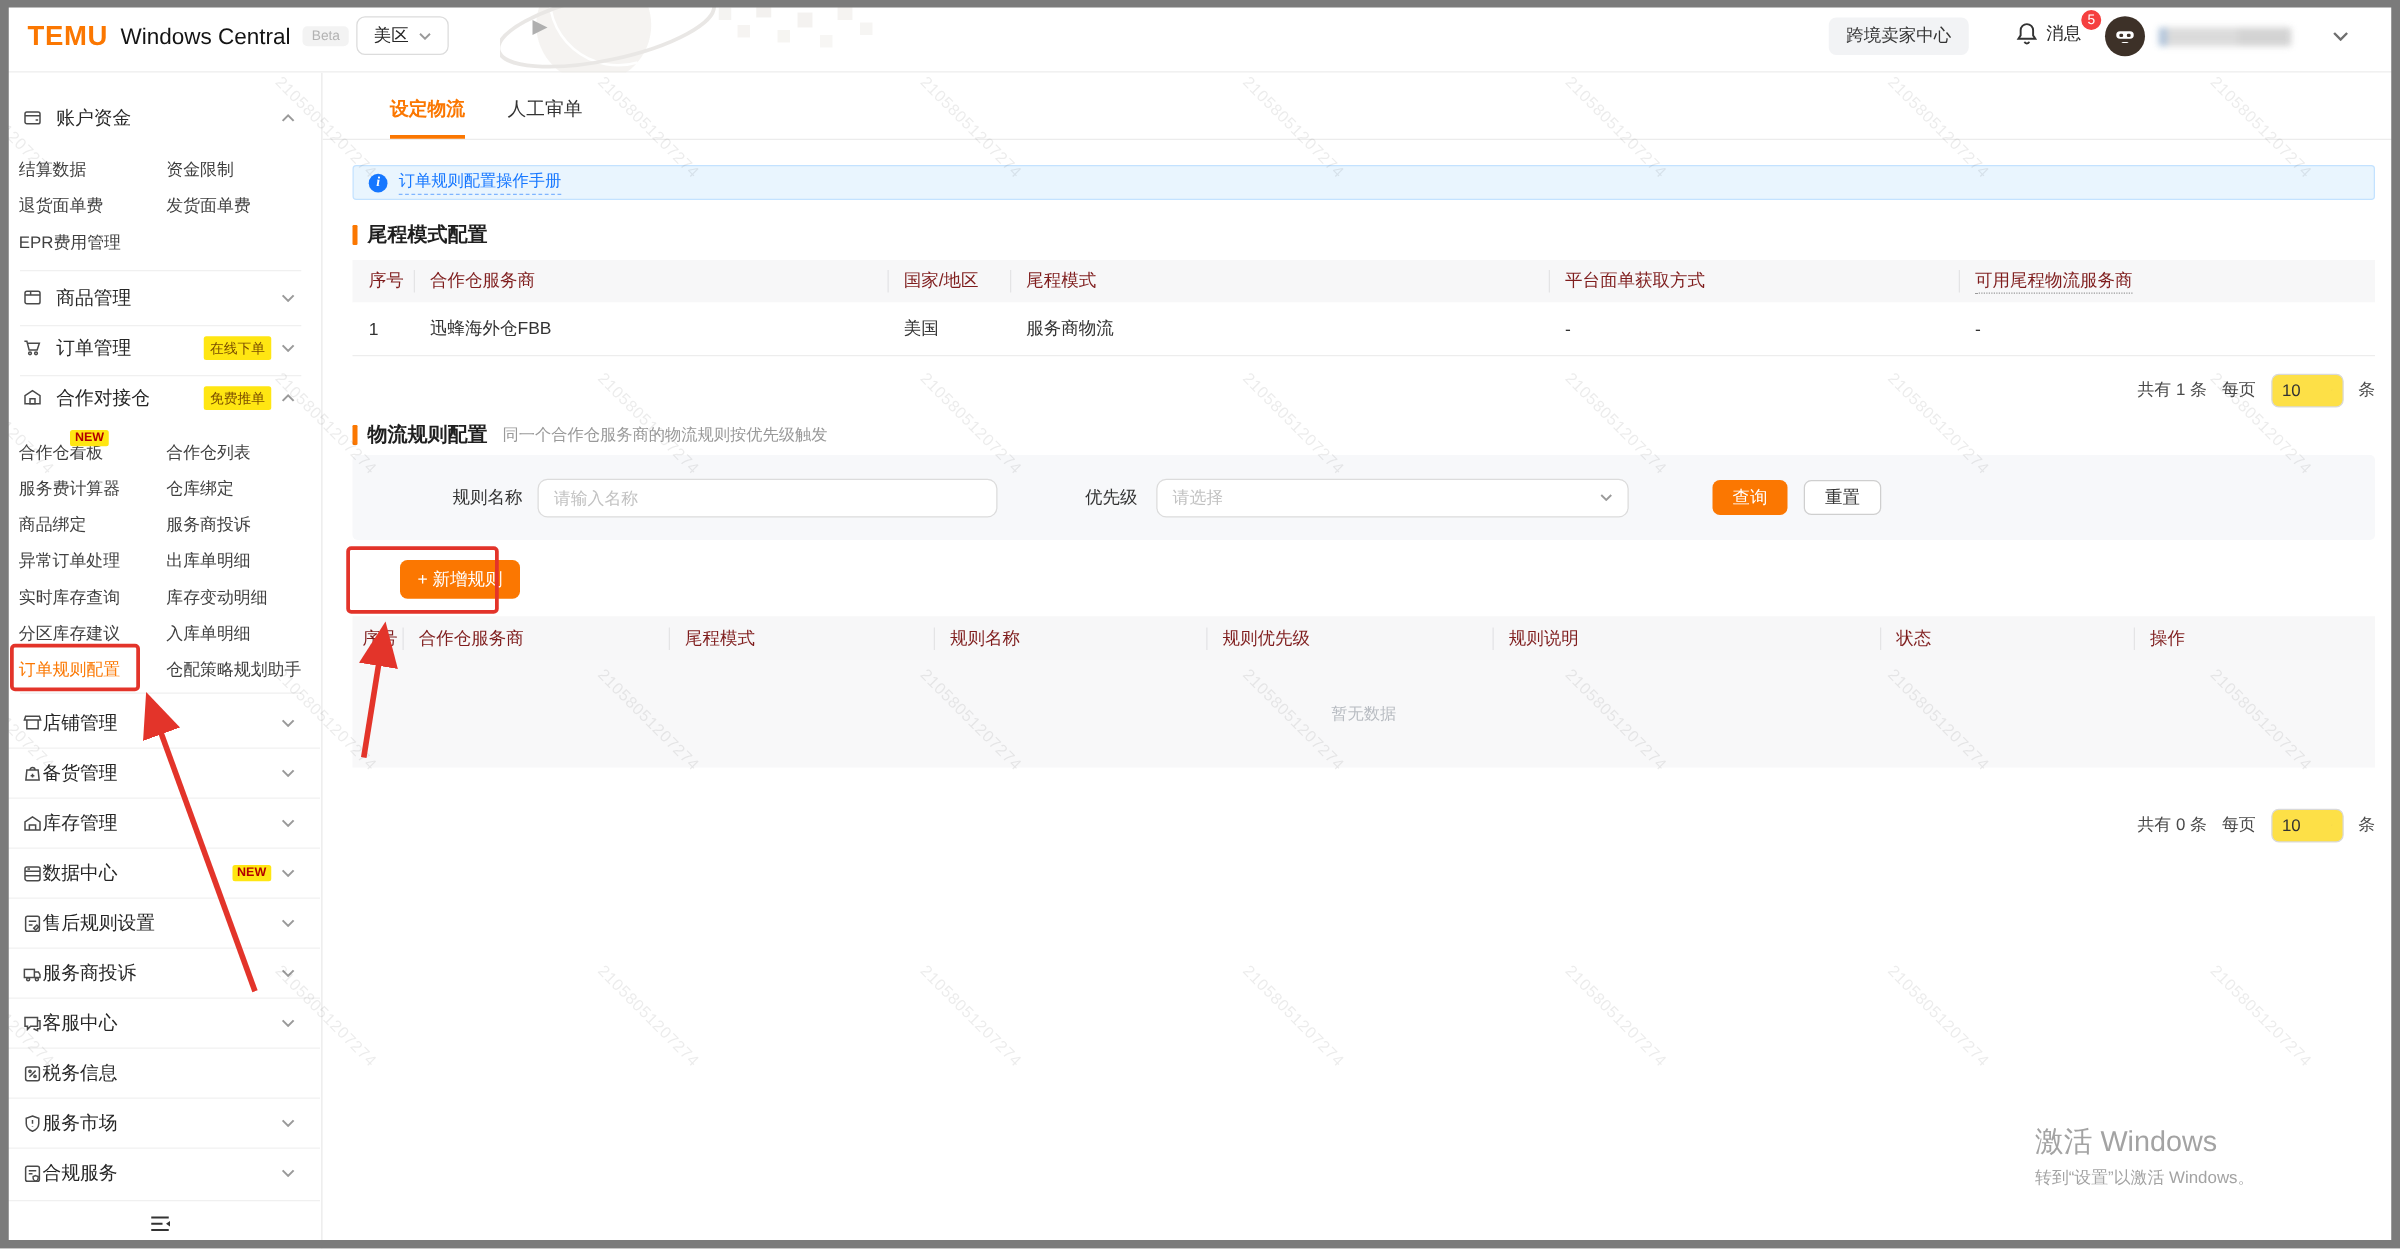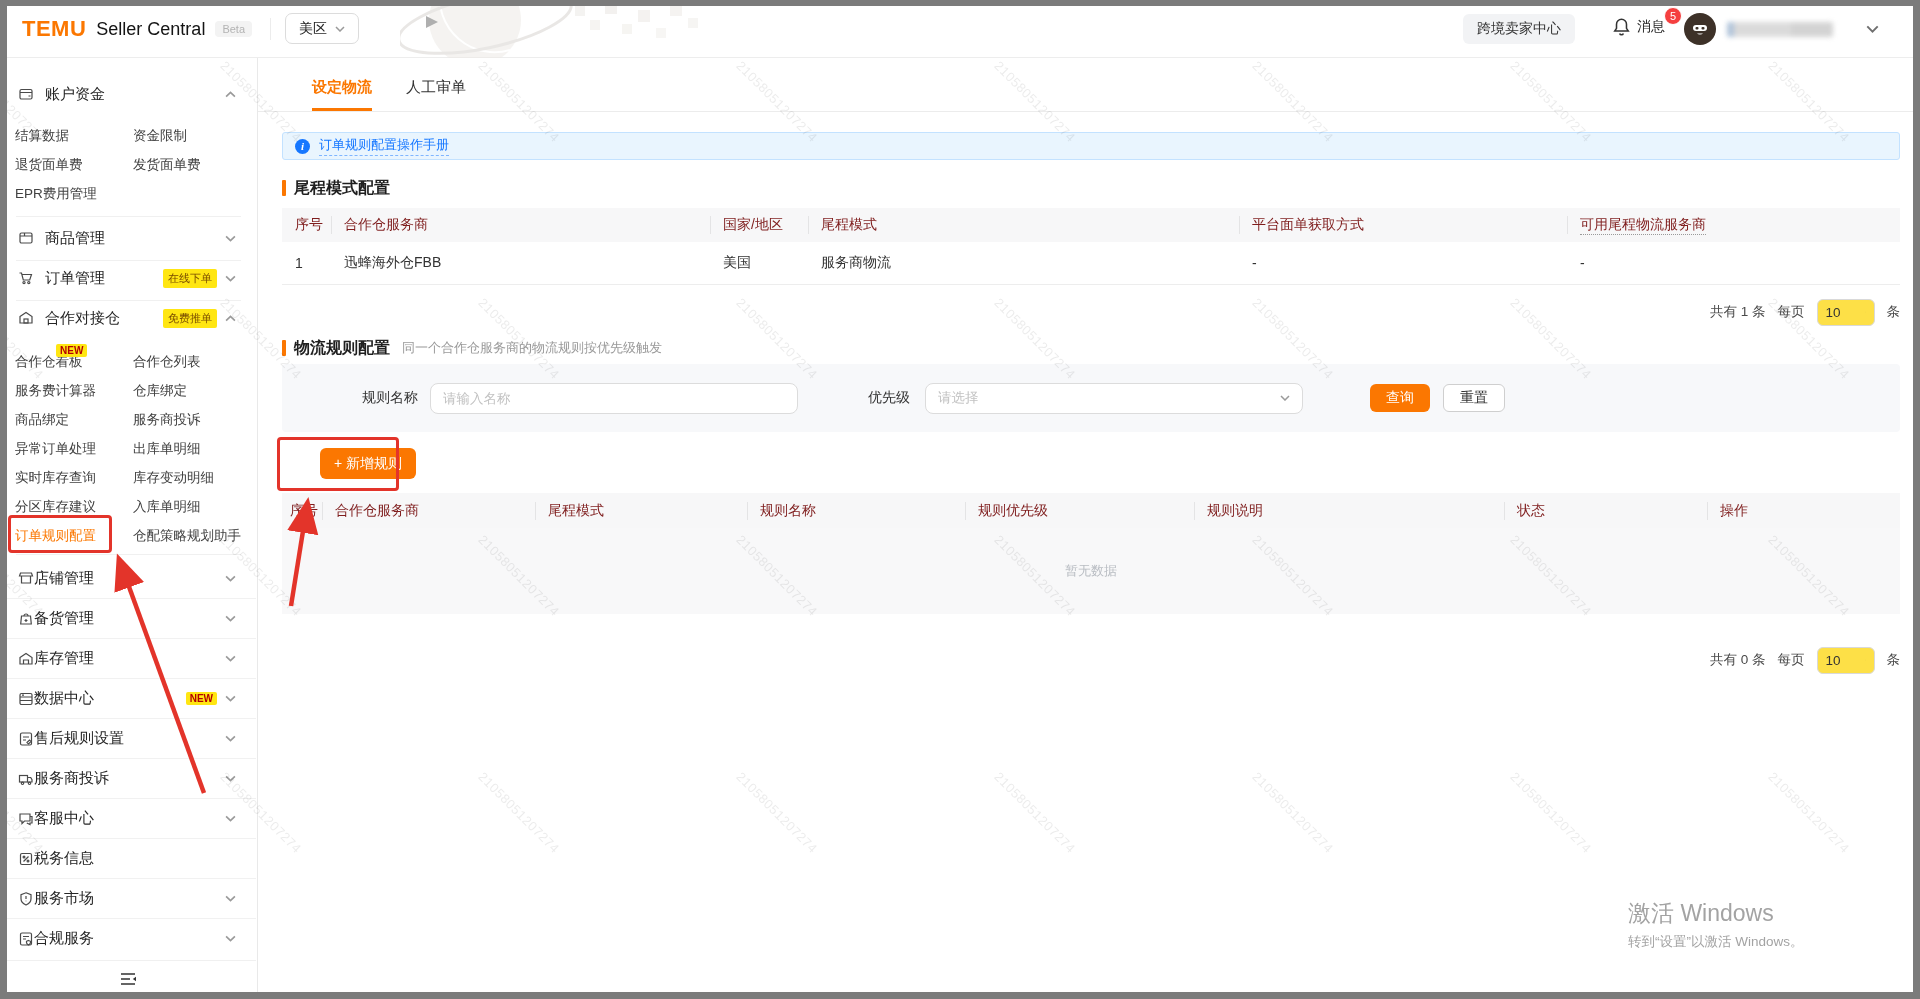--- a/index.html
+++ b/index.html
@@ -94,21 +94,21 @@
   svg.chev-ic { stroke:#9a9a9a; fill:none; stroke-width:1.5; }
 </style>
 </head>
 <body>
 
 <div id="page">
 
   <header>
     <div class="logo-wrap">
       <span class="logo-temu">TEMU</span>
-      <span class="logo-prod">Seller Central</span>
+      <span class="logo-prod">Windows Central</span>
       <span class="beta">Beta</span>
       <span class="hdr-divider"></span>
     </div>
     <div class="region">
       <span>美区</span>
       <svg class="chev-ic" width="10" height="6" viewBox="0 0 10 6">
           <polyline points="1,1 5,5 9,1"></polyline>
         </svg>
     </div>
     <svg class="globe" viewBox="0 0 310 58">

